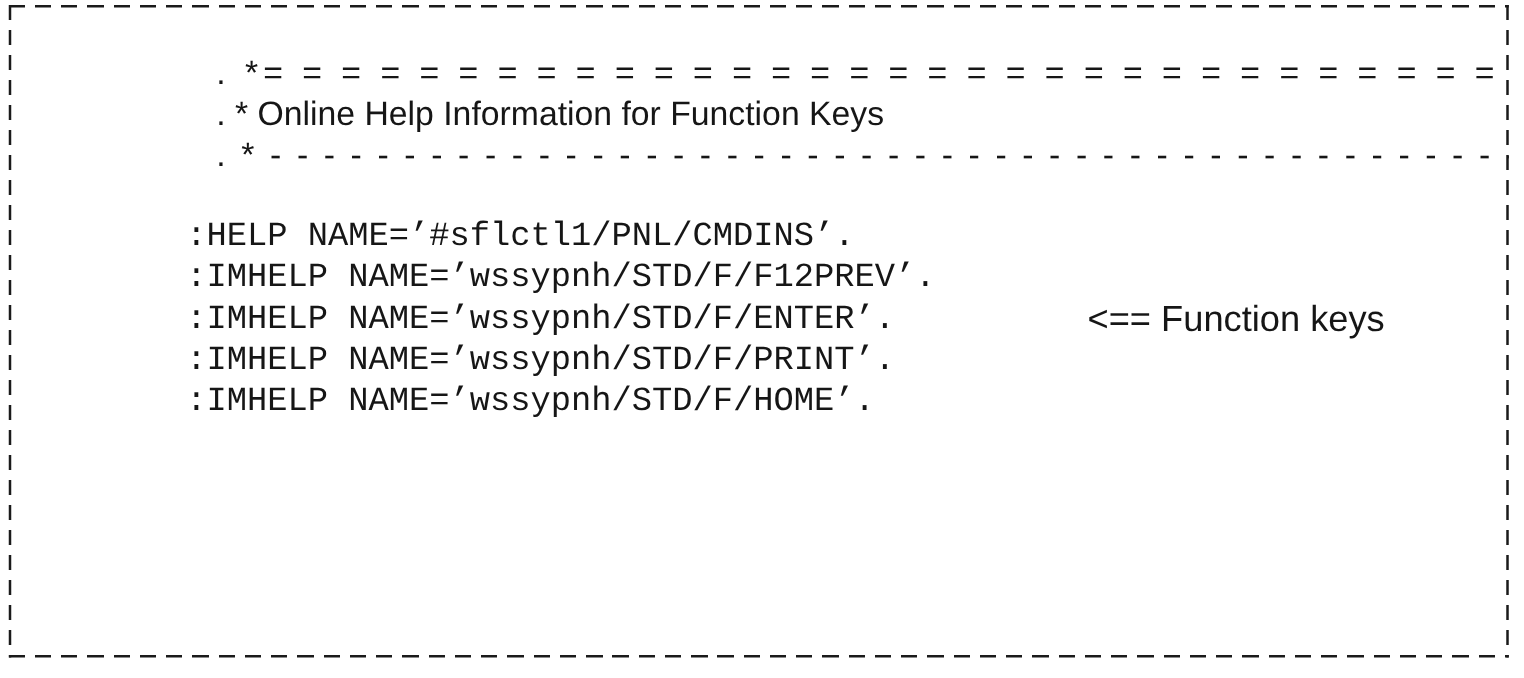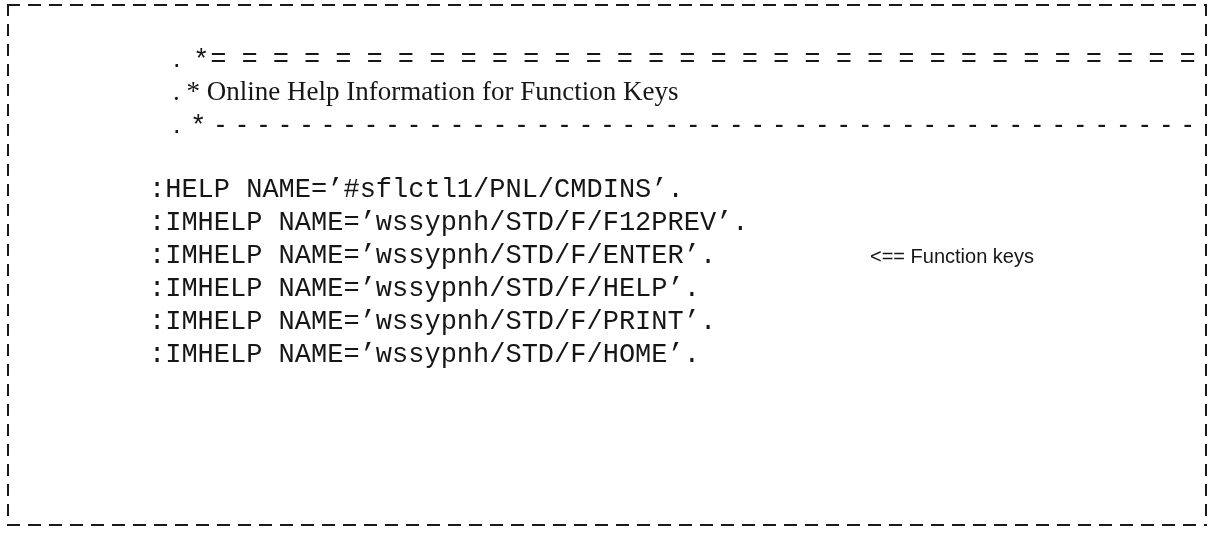--- a/index.html
+++ b/index.html
@@ -40,47 +40,46 @@
   }
   .line {
     height: 33px;
     line-height: 33px;
     font-size: 27px;
     color: var(--text);
     white-space: pre;
     overflow: hidden;
   }
   
-  .t-comment-text { padding-left: 166px; font-family: Liberation Serif, serif; }
+  .t-comment-text { padding-left: 166px; }
   .t-comment-eq   { padding-left: 166px; letter-spacing: 4px; }
   .t-comment-dash { padding-left: 166px; letter-spacing: 2.5px; }
   .t-help, .t-xh3, .t-imhelp { padding-left: 142px; font-family: Liberation Mono, monospace; }
   .t-msg { padding-left: 136px; }
   .t-blank { }
   .annotation {
     position: absolute;
     left: 863px; top: 236px;
     height: 33px; line-height: 33px;
-    font-size: 20px;
+    font-size: 29px;
     color: var(--text);
     white-space: pre;
   }
 </style>
 </head>
 <body>
 
 <div class="page">
   <div class="frame">
     <div class="lines">
         <div class="line t-comment-eq">. *= = = = = = = = = = = = = = = = = = = = = = = = = = = = = = = = = = =</div>
         <div class="line t-comment-text">. * Online Help Information for Function Keys</div>
         <div class="line t-comment-dash">. * - - - - - - - - - - - - - - - - - - - - - - - - - - - - - - - - - - - - - - - - - - - - - - - - - -</div>
         <div class="line t-blank"></div>
         <div class="line t-help">:HELP NAME=’#sflctl1/PNL/CMDINS’.</div>
         <div class="line t-imhelp">:IMHELP NAME=’wssypnh/STD/F/F12PREV’.</div>
         <div class="line t-imhelp">:IMHELP NAME=’wssypnh/STD/F/ENTER’.</div>
-        <div class="line t-imhelp">:IMHELP NAME=’wssypnh/STD/F/HELP’.</div>
         <div class="line t-imhelp">:IMHELP NAME=’wssypnh/STD/F/PRINT’.</div>
         <div class="line t-imhelp">:IMHELP NAME=’wssypnh/STD/F/HOME’.</div>
       </div>
     <div class="annotation">&lt;== Function keys</div>
   </div>
 </div>
 
 </body></html>

